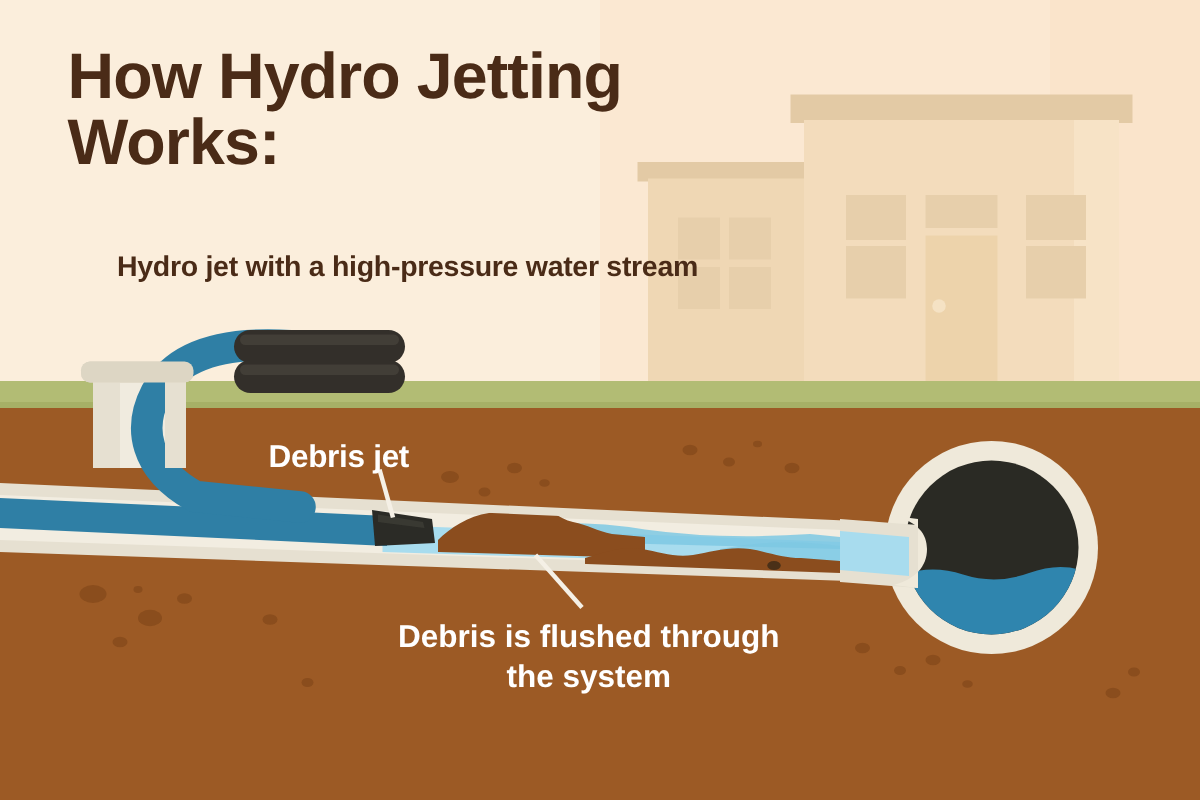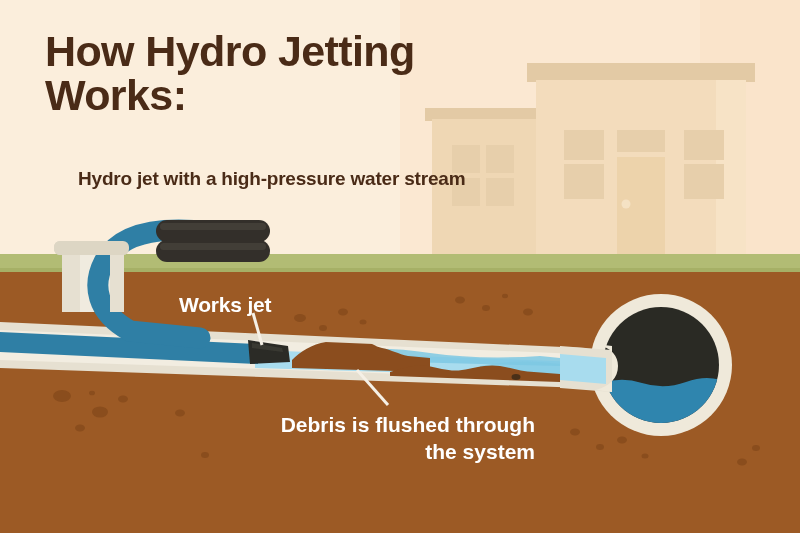--- a/index.html
+++ b/index.html
@@ -30,21 +30,21 @@
     left:179px; top:293px;
     font-size:21px; font-weight:bold;
     color:#FFFFFF;
     letter-spacing:-0.2px;
   }
   #lbl-debris{
     left:250px; top:412px;
     font-size:21px; font-weight:bold;
     color:#FFFFFF;
     line-height:1.28;
-    text-align:right;
+    text-align:center;
     width:285px;
     white-space:normal;
   }
 </style>
 </head>
 <body>
 
 <div id="stage">
 
   <svg width="800" height="533" viewBox="0 0 800 533">
@@ -182,16 +182,16 @@
 
       <line x1="253" y1="313" x2="262" y2="345" stroke="#F5F0E6" stroke-width="3"></line>
       <line x1="388" y1="405" x2="357" y2="370" stroke="#F5F0E6" stroke-width="3"></line>
 
     </g>
   </svg>
 
   <h1 class="txt" id="title">How Hydro Jetting
 Works:</h1>
   <p class="txt" id="subtitle">Hydro jet with a high-pressure water stream</p>
-  <p class="txt" id="lbl-hydrojet">Works jet</p>
+  <p class="txt" id="lbl-hydrojet">Debris jet</p>
   <p class="txt" id="lbl-debris">Debris is flushed through the system</p>
 
 </div>
 
 </body></html>

